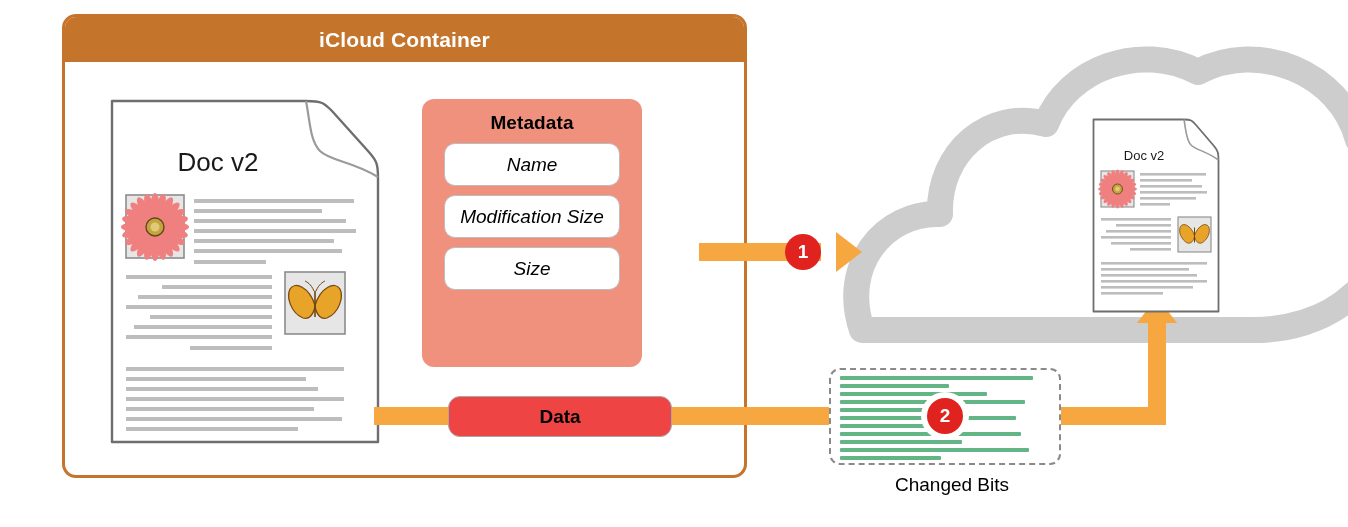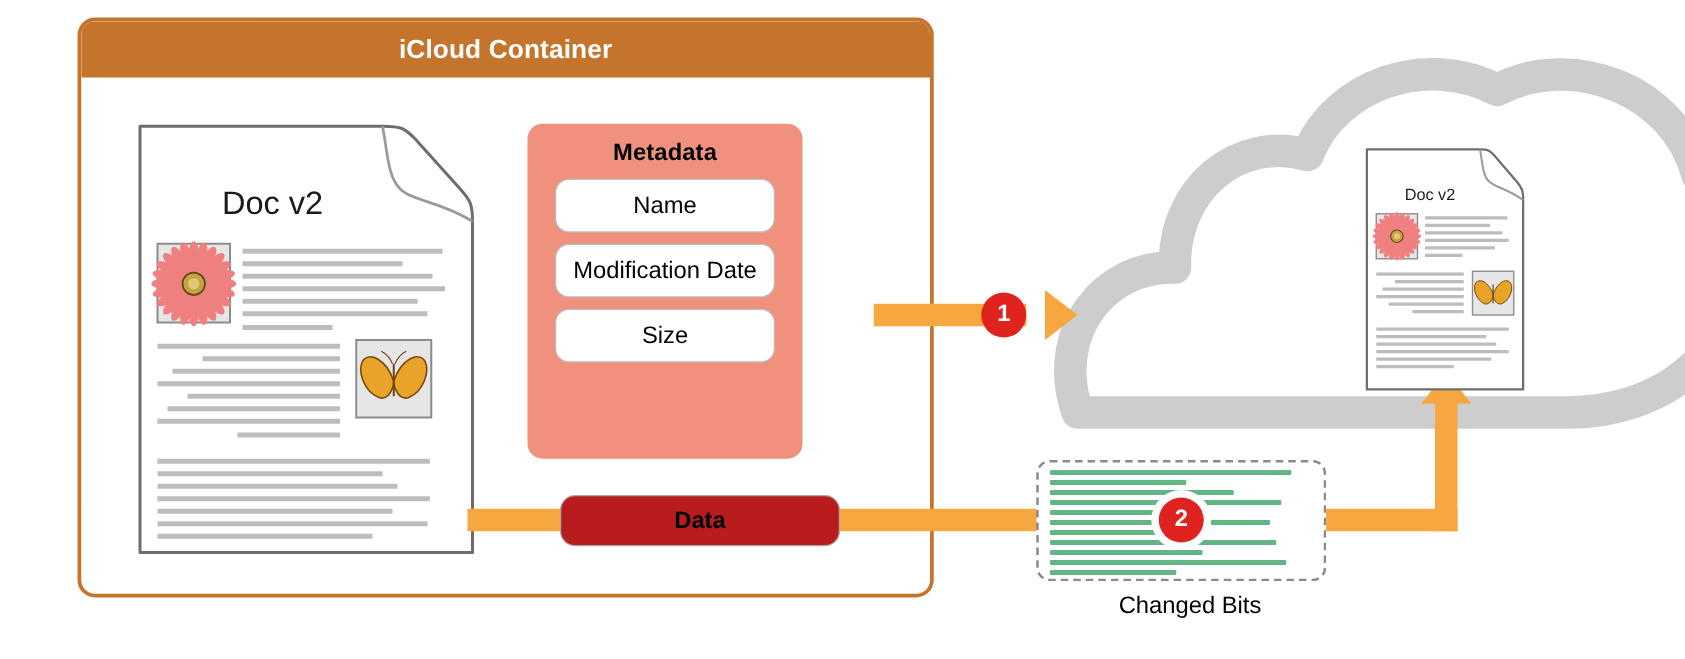--- a/index.html
+++ b/index.html
@@ -90,20 +90,21 @@
     background: #ffffff;
     border: 1.5px solid #BDBDBD;
     border-radius: 11px;
     height: 41px;
     margin-bottom: 9px;
     display: flex;
     align-items: center;
     justify-content: center;
     font-size: 19px;
     color: #000000;
+    font-style: italic;
   }
   .meta-pill:last-child { margin-bottom: 0; }
 
   
   .bar {
     position: absolute;
     background: #F6A740;
   }
   .bar-meta   { left: 651px; top: 243px; width: 122px; height: 18px; }
   .bar-data-1 { left: 326px; top: 407px; width: 476px; height: 18px; }
@@ -129,21 +130,21 @@
     border-bottom: 26px solid #F6A740;
   }
 
   
   .data-pill {
     position: absolute;
     left: 400px;
     top: 396px;
     width: 224px;
     height: 41px;
-    background: #b91c1c;
+    background: #ef4444;
     border: 1.5px solid #A8A8A8;
     border-radius: 12px;
     display: flex;
     align-items: center;
     justify-content: center;
     font-size: 19px;
     font-weight: bold;
     color: #000000;
     box-sizing: border-box;
   }
@@ -317,21 +318,21 @@
         <rect x="16" y="308" width="188" height="4"></rect>
         <rect x="16" y="318" width="216" height="4"></rect>
         <rect x="16" y="328" width="172" height="4"></rect>
       </g>
     </svg>
   </div>
 
   <div class="metadata-panel">
     <div class="metadata-title">Metadata</div>
     <div class="meta-pill">Name</div>
-    <div class="meta-pill">Modification Date</div>
+    <div class="meta-pill">Modification Size</div>
     <div class="meta-pill">Size</div>
   </div>
 
   <div class="bar bar-meta"></div>
   <div class="arrowhead-right"></div>
 
   <div class="bar bar-data-1"></div>
   <div class="bar bar-data-2"></div>
   <div class="bar bar-up"></div>
   <div class="arrowhead-up"></div>

